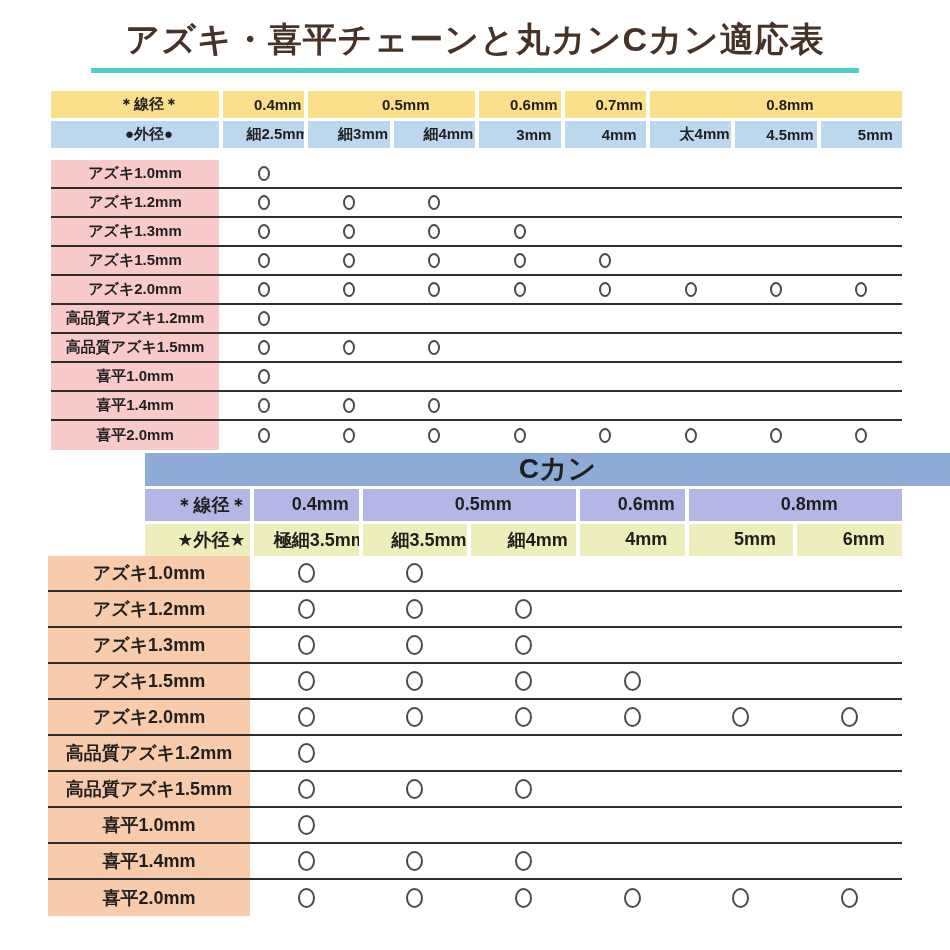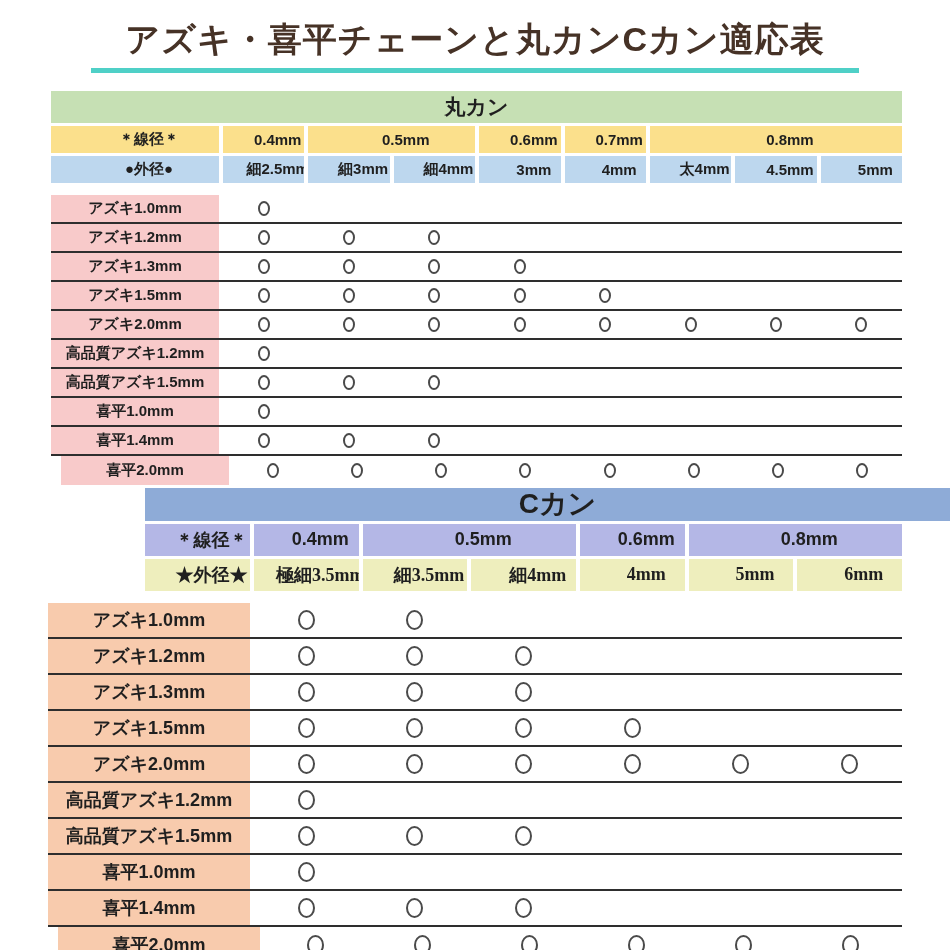--- a/index.html
+++ b/index.html
@@ -29,21 +29,21 @@
   .bar{
     display:flex;align-items:center;justify-content:center;
     margin-bottom:3px;
   }
   .hrow{display:grid;column-gap:4px;}
   .hcell{
     display:flex;align-items:center;justify-content:center;
     white-space:nowrap;overflow:hidden;padding-left:28px;
   }
   .drow{display:grid;column-gap:4px;border-bottom:2px solid var(--row_divider);}
-  .drow:last-child{border-bottom:none;margin-left:10px;}
+  .drow:last-child{border-bottom:none;}
   .dlabel{
     display:flex;align-items:center;justify-content:center;
     white-space:nowrap;overflow:hidden;
   }
   .dcell{display:flex;align-items:center;justify-content:center;}
   .mark{
     display:block;border:2px solid var(--mark_outline);border-radius:50%;
     background:transparent;
   }
 
@@ -57,37 +57,36 @@
   .t1 .wire .hcell{background:var(--marukan_wire_bg);}
   .t1 .outer .hcell{background:var(--marukan_outer_bg);}
   .t1 .drow{height:29px;}
   .t1 .dlabel{background:var(--marukan_row_label_bg);font-size:15px;}
   .t1 .mark{width:12px;height:15px;}
 
   
   .t2{margin:3px 0 0 48px;width:854px;}
   .t2 .bar{height:33px;background:var(--ckan_header_bg);font-size:28px;margin-left:97px;width:825px;}
   .t2 .hrow{grid-template-columns:105px repeat(6,1fr);margin-left:97px;width:757px;height:32px;margin-bottom:3px;}
-  .t2 .hrow.outer{margin-bottom:12px;font-family:Liberation Serif, serif;}
+  .t2 .hrow.outer{margin-bottom:0;}
   .t2 .hcell{font-size:18px;}
   .t2 .wire .hcell{background:var(--ckan_wire_bg);}
   .t2 .outer .hcell{background:var(--ckan_outer_bg);}
   .t2 .drow{grid-template-columns:202px repeat(6,1fr);height:36px;}
   .t2 .dlabel{background:var(--ckan_row_label_bg);font-size:18px;}
   .t2 .mark{width:17px;height:20px;}
 </style>
 </head>
 <body>
 
 <div>
   <div class="title-wrap">
     <h1 class="page-title">アズキ・喜平チェーンと丸カンCカン適応表</h1>
   </div>
   <section class="tbl t1">
-      <div class="bar">丸カン</div>
       <div class="hrow wire">
         <div class="hcell hlabel">＊線径＊</div>
         <div class="hcell" style="grid-column: span 1;">0.4mm</div>
         <div class="hcell" style="grid-column: span 2;">0.5mm</div>
         <div class="hcell" style="grid-column: span 1;">0.6mm</div>
         <div class="hcell" style="grid-column: span 1;">0.7mm</div>
         <div class="hcell" style="grid-column: span 3;">0.8mm</div>
       </div>
       <div class="hrow outer">
         <div class="hcell hlabel">●外径●</div>

